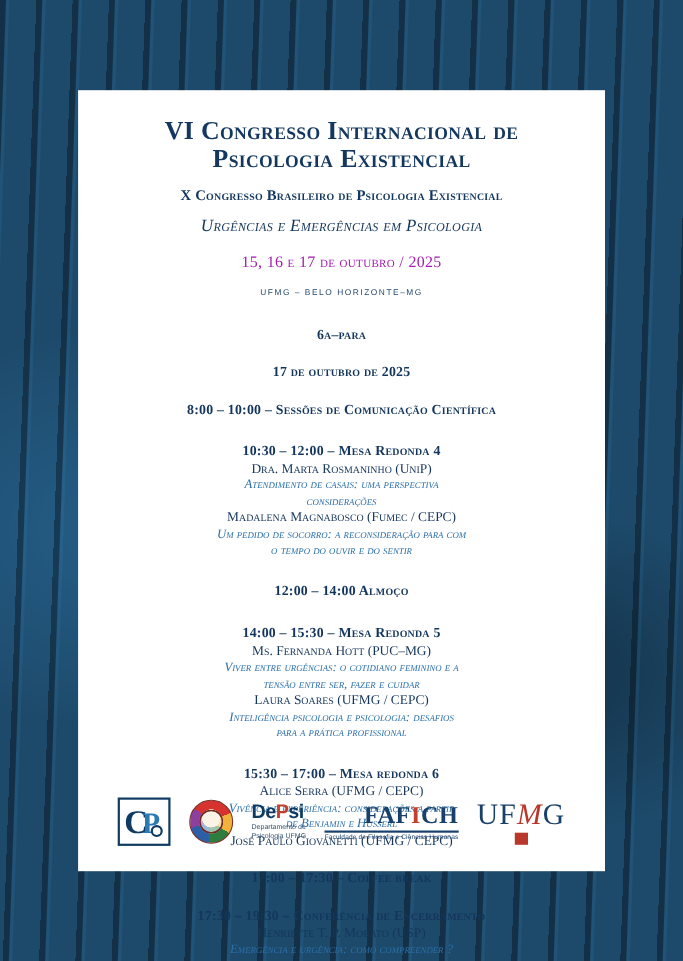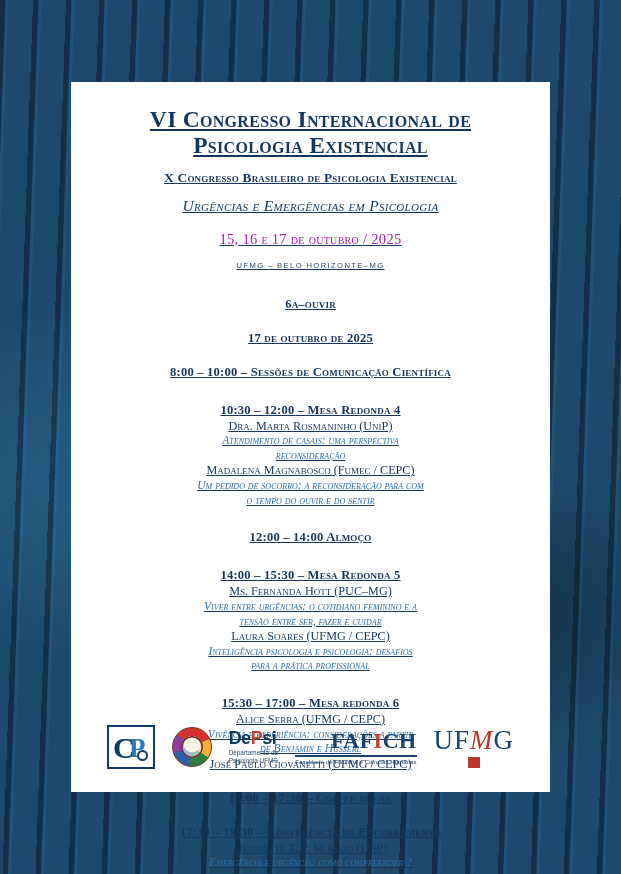--- a/index.html
+++ b/index.html
@@ -58,21 +58,20 @@
   .sheet {
     position: absolute;
     left: 71px;
     top: 82px;
     width: 479px;
     height: 710px;
     background: #ffffff;
     padding: 18px 26px 0 26px;
     text-align: center;
     color: #15365c;
-    text-decoration: underline;
   }
 
   
   .t1 {
     font-variant: small-caps;
     font-weight: bold;
     font-size: 23.5px;
     line-height: 1.12;
     letter-spacing: 0.3px;
     color: #13375e;
@@ -241,36 +240,36 @@
       <div>Psicologia Existencial</div>
     </div>
     <div class="t2">X Congresso Brasileiro de Psicologia Existencial</div>
     <div class="t3">Urgências  e Emergências em Psicologia</div>
     <div class="t4">15, 16 e 17 de outubro / 2025</div>
     <div class="t5">UFMG – BELO HORIZONTE–MG</div>
   </div>
 
   <div class="prog">
 
-    <div class="hd">6a–ouvir</div>
+    <div class="hd">6a–para</div>
     <div class="gap-m"></div>
     <div class="hd">17 de outubro de 2025</div>
 
     <div class="gap-m"></div>
     <div class="blk">
       <div class="hd">8:00 – 10:00 – Sessões de Comunicação Científica</div>
     </div>
 
     <div class="gap-l"></div>
     <div class="blk">
       <div class="hd">10:30 – 12:00 – Mesa Redonda 4</div>
       <div class="spk">Dra. Marta Rosmaninho (UniP)</div>
       <div class="ttl">
         <div>Atendimento de casais: uma perspectiva</div>
-        <div>reconsideração</div>
+        <div>considerações</div>
       </div>
       <div class="spk">Madalena Magnabosco (Fumec / CEPC)</div>
       <div class="ttl">
         <div>Um pedido de socorro: a reconsideração para com</div>
         <div>o tempo do ouvir e do sentir</div>
       </div>
     </div>
 
     <div class="gap-l"></div>
     <div class="blk">

